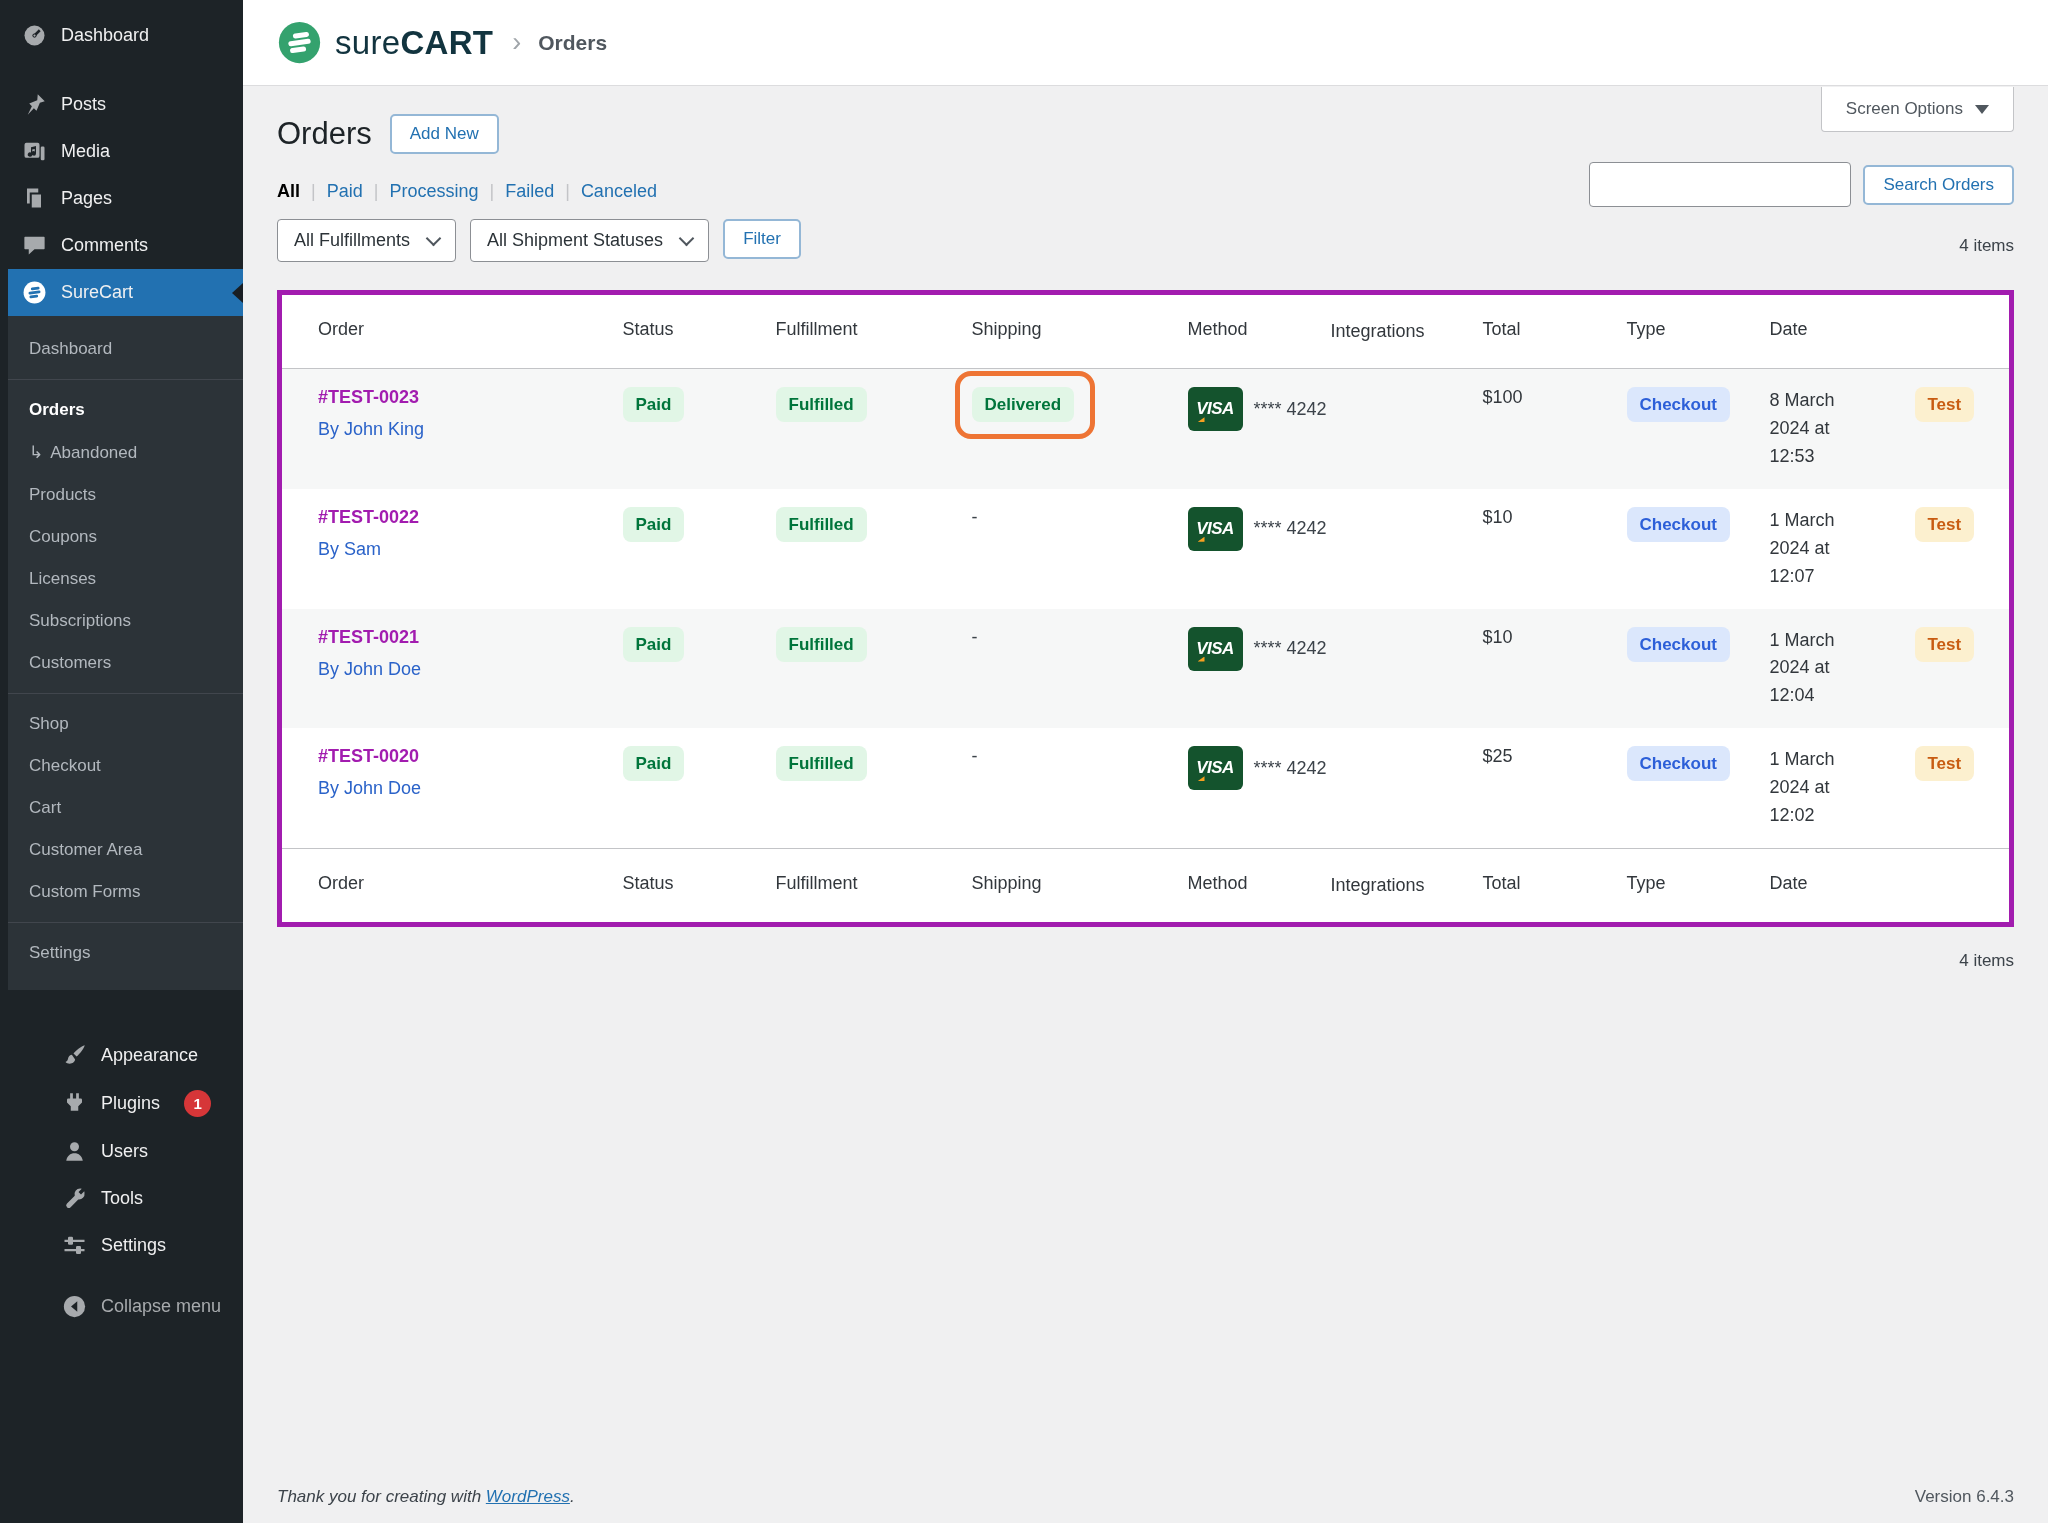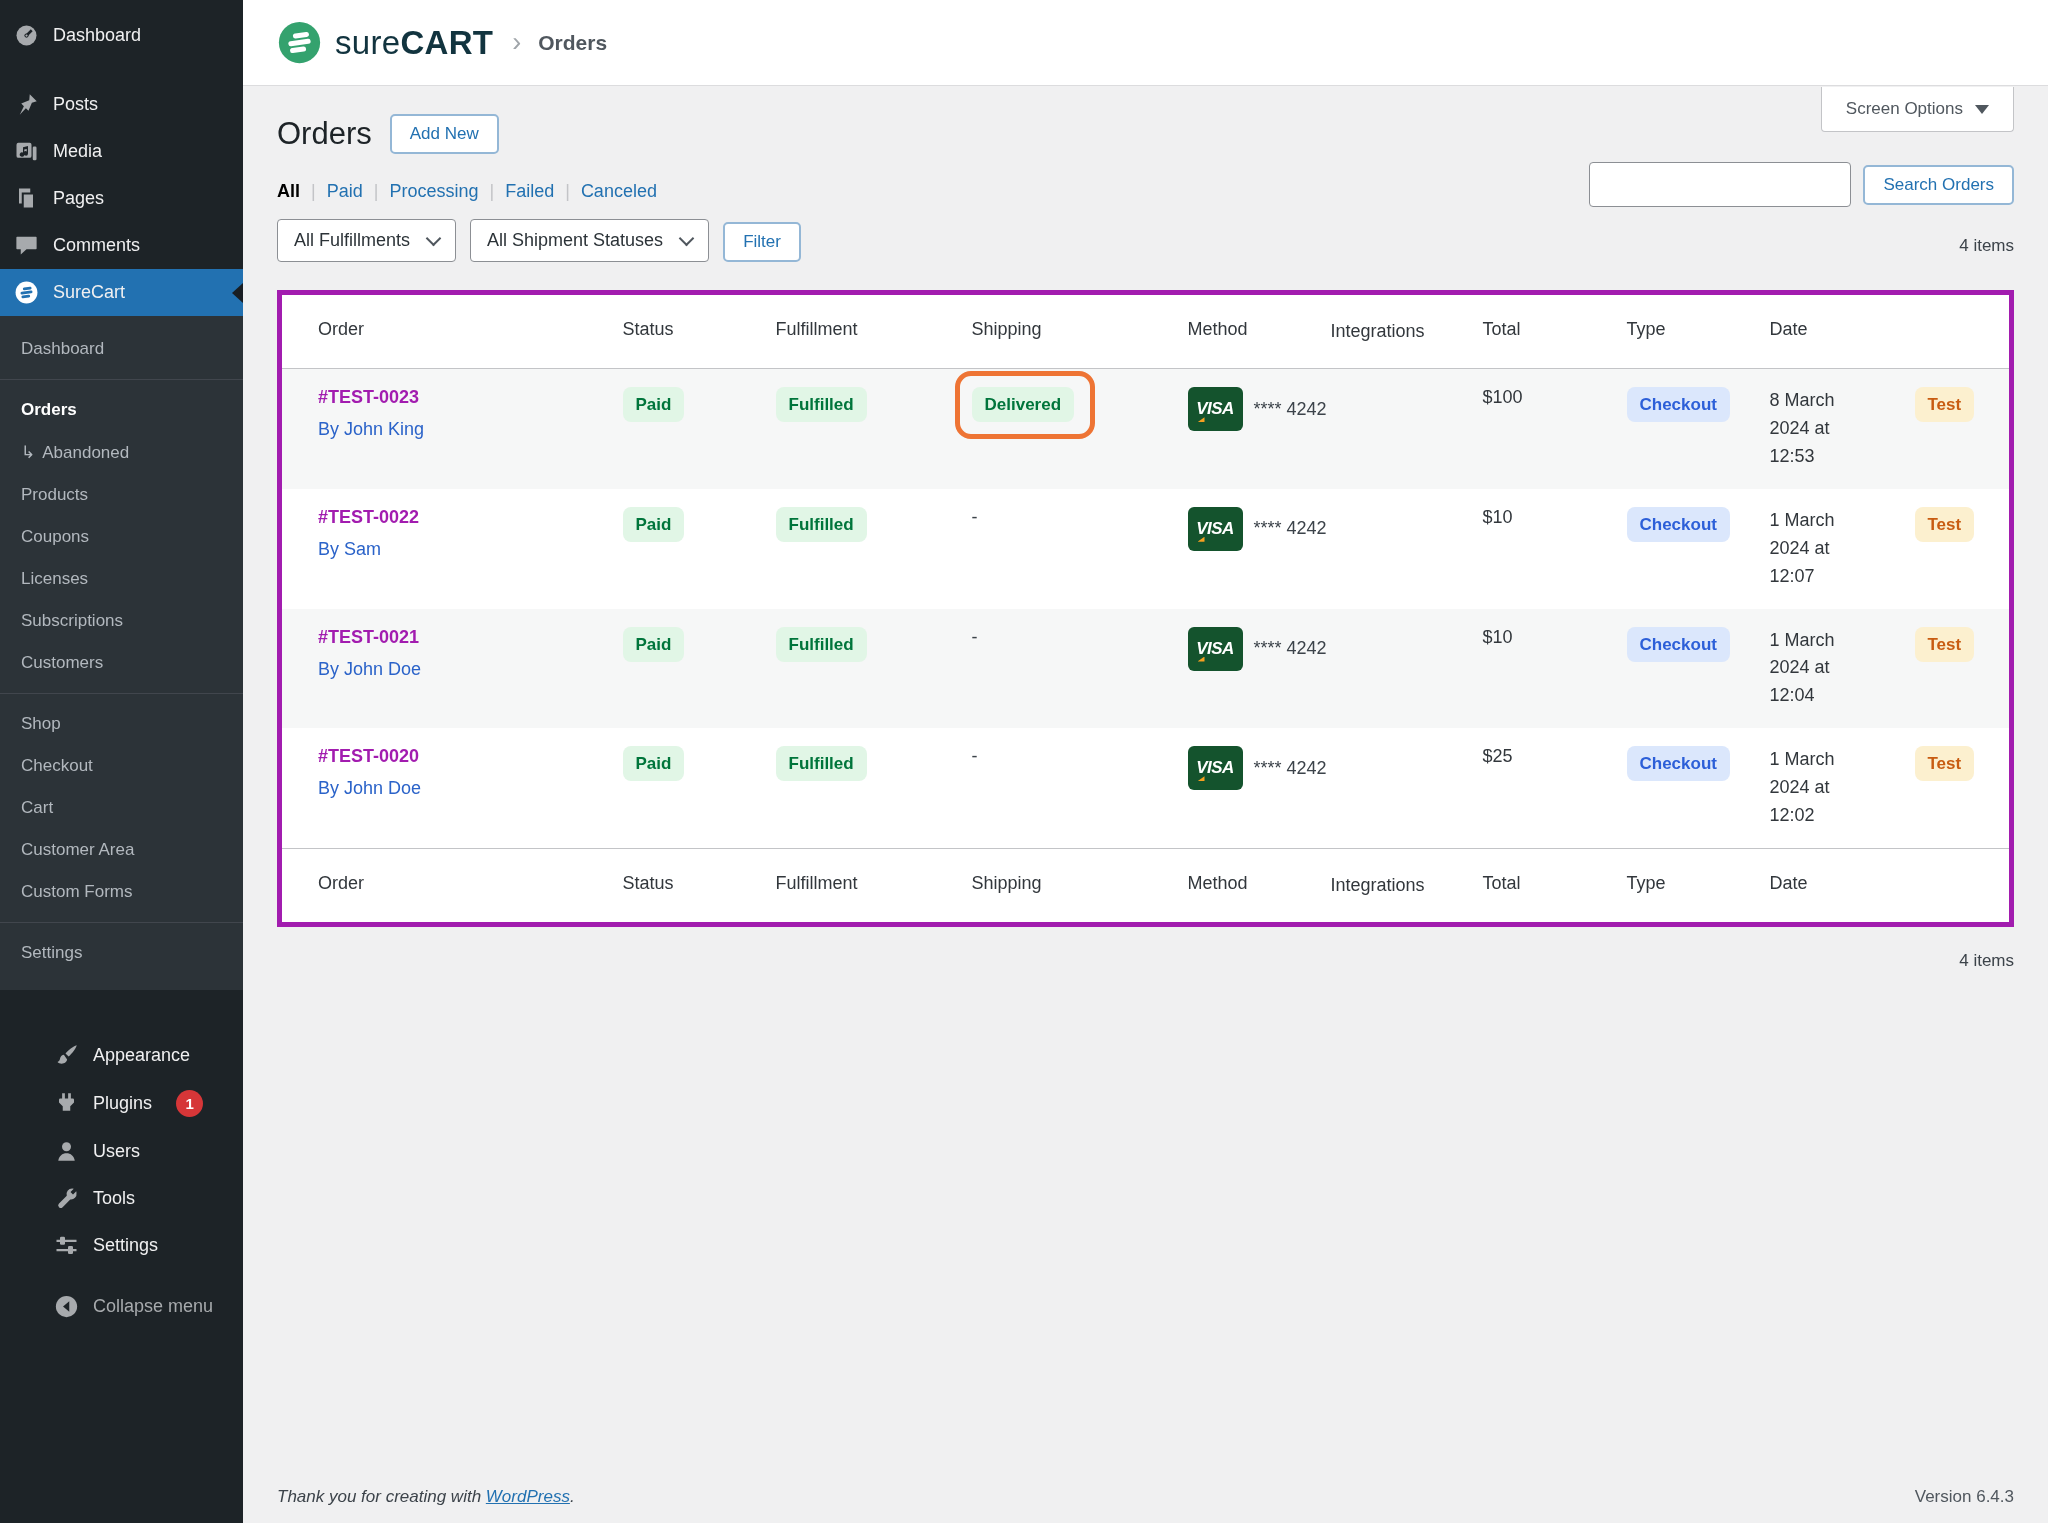--- a/index.html
+++ b/index.html
@@ -1,20 +1,20 @@
 <!DOCTYPE html>
 <html><head>
 <meta charset="utf-8">
 <style>
   html,body{margin:0;padding:0;background:#f0f0f1;font-family:"Liberation Sans",sans-serif;}
   .page{position:relative;width:2048px;height:1523px;background:#f0f0f1;overflow:hidden;color:#1d2327;}
 
   
   .sidebar{position:absolute;left:0;top:0;width:243px;height:100%;background:#1d2327;color:#f0f0f1;z-index:5;}
-  .menu{padding-top:12px;}
+  .menu{padding-top:12px;padding-left:8px;}
   .mi{display:flex;align-items:center;gap:14px;padding:11px 14px;font-size:18px;color:#f0f0f1;cursor:pointer;line-height:1.2;}
   .mi .ic{width:25px;height:25px;flex:none;display:flex;align-items:center;justify-content:center;}
   .mi .ic svg{width:25px;height:25px;fill:#a7aaad;}
   .mi.first{margin-bottom:22px;}
   .mi.active{background:#2271b1;position:relative;}
   .mi.active::after{content:"";position:absolute;right:0;top:50%;margin-top:-10px;width:0;height:0;
     border-top:10px solid transparent;border-bottom:10px solid transparent;border-right:11px solid #191e23;}
   .submenu{background:#2c3338;padding:12px 0 16px;}
   .smi{padding:11px 0 11px 21px;font-size:17px;color:#b2b8be;cursor:pointer;}
   .smi.current{color:#fff;font-weight:700;}
@@ -41,21 +41,21 @@
 
   .content{padding:0 34px;}
   .title-row{display:flex;align-items:center;gap:18px;margin-top:28px;}
   .page-title{font-size:31px;font-weight:400;color:#1d2327;margin:0;}
   .btn{display:inline-flex;align-items:center;justify-content:center;background:#fff;border:2px solid #94b7d6;color:#2271b1;
     border-radius:5px;font-size:17px;padding:8px 18px;cursor:pointer;font-family:inherit;white-space:nowrap;}
   .views{display:flex;align-items:center;gap:11px;margin-top:27px;font-size:18px;}
   .views .v-sep{color:#c3c4c7;}
   .views .vlink{color:#2271b1;cursor:pointer;}
   .views .current{color:#000;font-weight:700;}
-  .toolbar{display:flex;align-items:flex-end;gap:14px;margin-top:17px;}
+  .toolbar{display:flex;align-items:flex-start;gap:14px;margin-top:17px;}
   .select{display:flex;align-items:center;background:#fff;border:1px solid #8c8f94;border-radius:4px;
     padding:10px 16px;font-size:18px;color:#2c3338;gap:18px;cursor:pointer;}
   .chev{width:9px;height:9px;border-right:2px solid #50575e;border-bottom:2px solid #50575e;transform:rotate(45deg);margin-top:-4px;}
 
   .search-cluster{position:absolute;top:162px;right:34px;display:flex;gap:12px;align-items:center;padding-left:48px;}
   .search-input{width:262px;height:45px;border:1px solid #8c8f94;border-radius:4px;background:#fff;font-size:18px;
     padding:0 12px;box-sizing:border-box;font-family:inherit;}
   .items-top{position:absolute;top:236px;right:34px;font-size:17px;color:#3c434a;}
 
   

